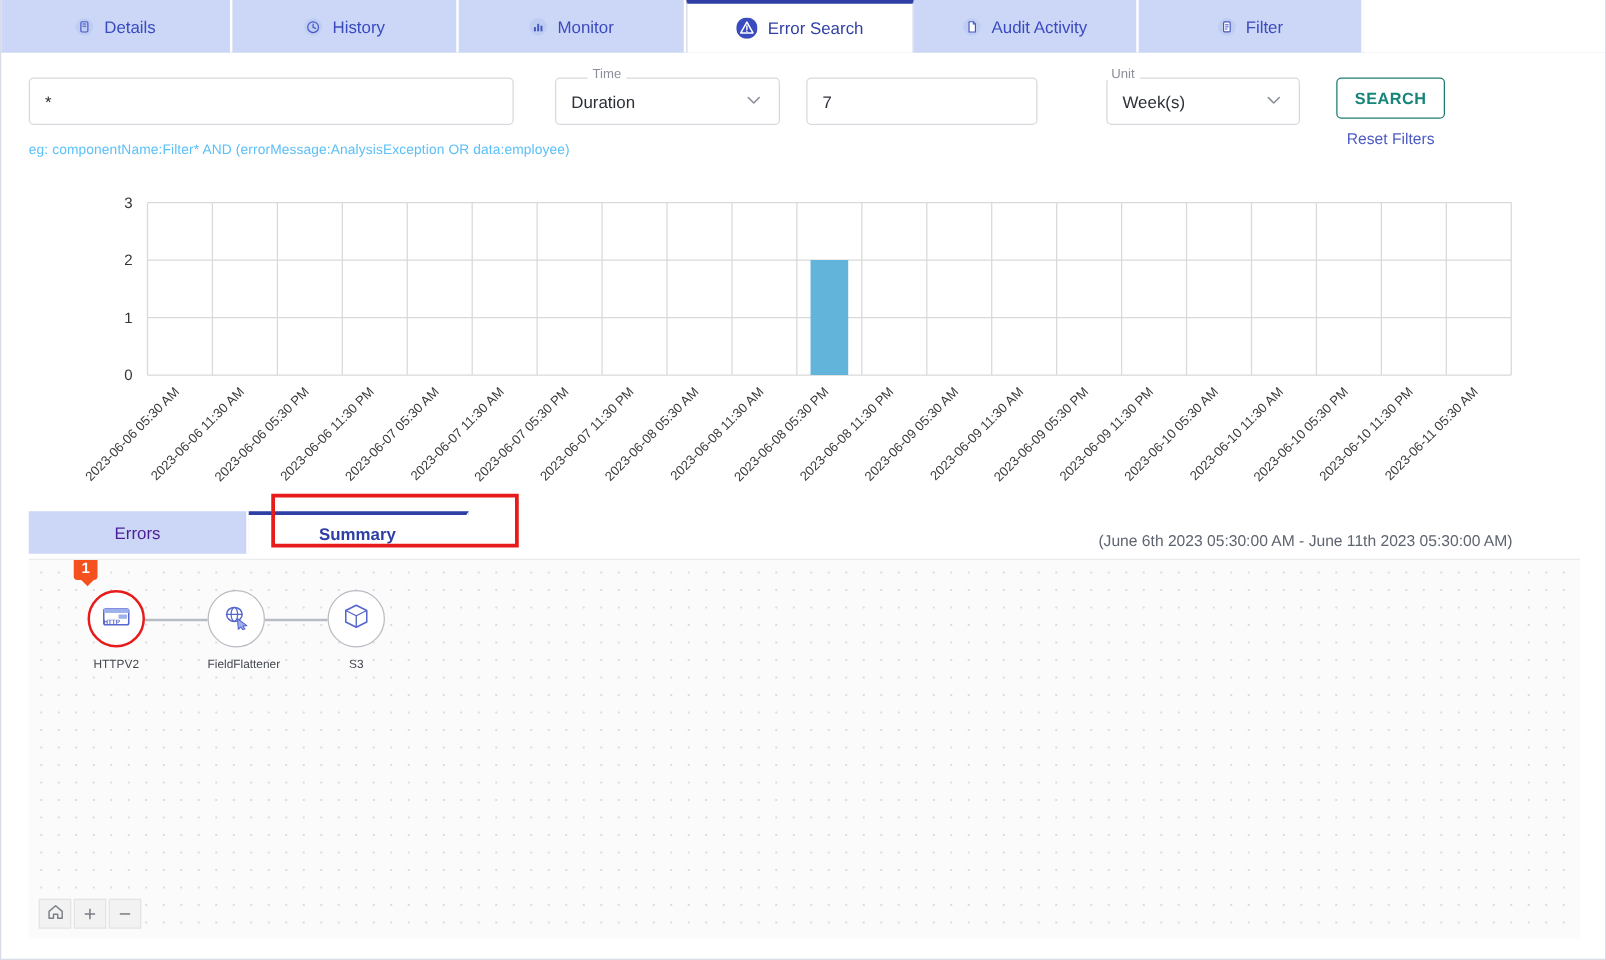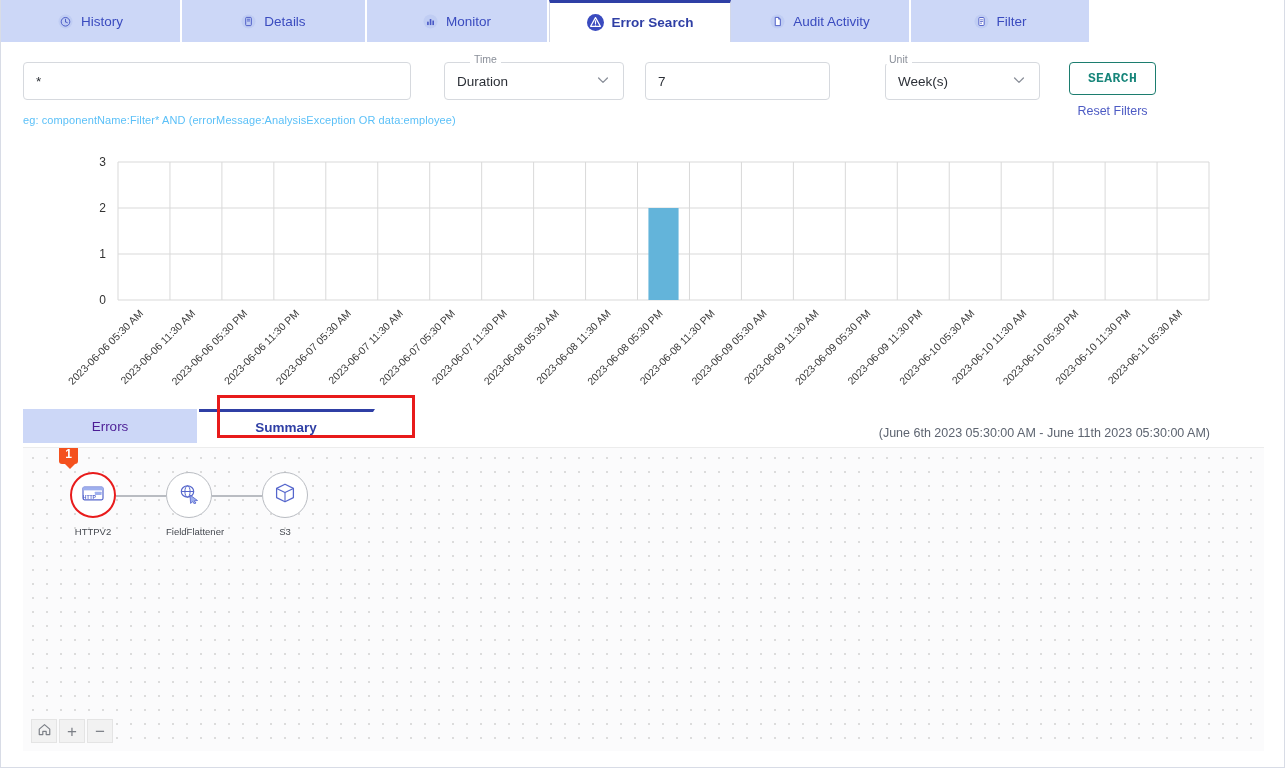--- a/index.html
+++ b/index.html
@@ -49,21 +49,21 @@
   .tab.t-monitor      { width: 182px; }
   .tab.t-errorsearch  { width: 182px; }
   .tab.t-audit        { width: 180px; }
   .tab.t-notes        { width: 180px; }
   .tab.active {
     background: #ffffff;
     border-top: 3px solid #2f3fa5;
     border-right: 1px solid #d3d8e8;
     border-left: 1px solid #d3d8e8;
     color: #2f3fa5;
-    font-weight: 700;
+    font-weight: 400;
     z-index: 3;
   }
   .tab-filler { flex: 1 1 auto; background: #ffffff; height: 42px; }
   .tab-ico { display: inline-flex; align-items: center; justify-content: center; }
   .tab-ico svg { display: block; }
 
   
   .filter-row {
     position: relative;
     display: flex;
@@ -144,21 +144,21 @@
     border-radius: 4px;
     background: #ffffff;
     color: #17857a;
     font-size: 13px;
     font-weight: 700;
     letter-spacing: 0.4px;
     cursor: pointer;
     display: flex;
     align-items: center;
     justify-content: center;
-    font-family: Liberation Mono, monospace;
+    font-family: Liberation Sans, sans-serif;
   }
   .reset-link {
     margin-top: 9px;
     font-size: 12.5px;
     color: #4d5bc4;
     cursor: pointer;
   }
 
   
   .chart-block {
@@ -308,42 +308,42 @@
     user-select: none;
   }
 </style>
 </head>
 <body>
 
 <div id="app">
 
   <div class="tabstrip">
 
+    <div class="tab t-details">
+      <span class="tab-ico">
+        <svg width="15" height="15" viewBox="0 0 16 16">
+          <circle cx="8" cy="8" r="7.5" fill="#c0cdf3"></circle>
+          <rect x="5" y="3.6" width="6" height="8.8" rx="1" fill="none" stroke="#4656c4" stroke-width="1"></rect>
+          <line x1="6.4" y1="5.6" x2="9.6" y2="5.6" stroke="#4656c4" stroke-width="0.9"></line>
+          <line x1="6.4" y1="7.4" x2="9.6" y2="7.4" stroke="#4656c4" stroke-width="0.9"></line>
+        </svg>
+      </span>
+      <span>Details</span>
+    </div>
+
     <div class="tab t-history">
       <span class="tab-ico">
         <svg width="15" height="15" viewBox="0 0 16 16">
           <circle cx="8" cy="8" r="7.5" fill="#c0cdf3"></circle>
           <circle cx="8" cy="8.3" r="4.6" fill="none" stroke="#4656c4" stroke-width="1"></circle>
           <line x1="8" y1="5.6" x2="8" y2="8.3" stroke="#4656c4" stroke-width="1" stroke-linecap="round"></line>
           <line x1="8" y1="8.3" x2="10" y2="9.3" stroke="#4656c4" stroke-width="1" stroke-linecap="round"></line>
         </svg>
       </span>
       <span>History</span>
-    </div>
-
-    <div class="tab t-details">
-      <span class="tab-ico">
-        <svg width="15" height="15" viewBox="0 0 16 16">
-          <circle cx="8" cy="8" r="7.5" fill="#c0cdf3"></circle>
-          <rect x="5" y="3.6" width="6" height="8.8" rx="1" fill="none" stroke="#4656c4" stroke-width="1"></rect>
-          <line x1="6.4" y1="5.6" x2="9.6" y2="5.6" stroke="#4656c4" stroke-width="0.9"></line>
-          <line x1="6.4" y1="7.4" x2="9.6" y2="7.4" stroke="#4656c4" stroke-width="0.9"></line>
-        </svg>
-      </span>
-      <span>Details</span>
     </div>
 
     <div class="tab t-monitor">
       <span class="tab-ico">
         <svg width="15" height="15" viewBox="0 0 16 16">
           <circle cx="8" cy="8" r="7.5" fill="#c0cdf3"></circle>
           <rect x="4.4" y="8.2" width="1.7" height="3.6" fill="#4656c4"></rect>
           <rect x="7.2" y="5.4" width="1.7" height="6.4" fill="#4656c4"></rect>
           <rect x="10" y="7" width="1.7" height="4.8" fill="#4656c4"></rect>
         </svg>

